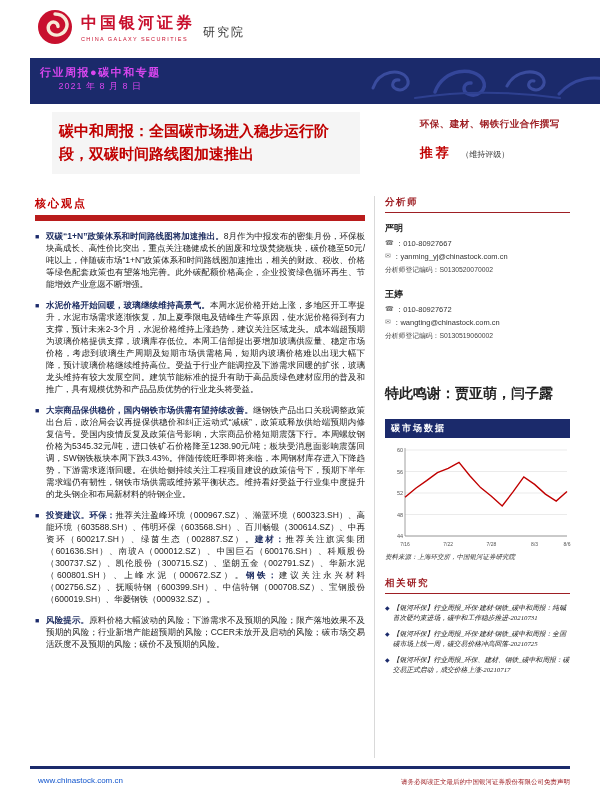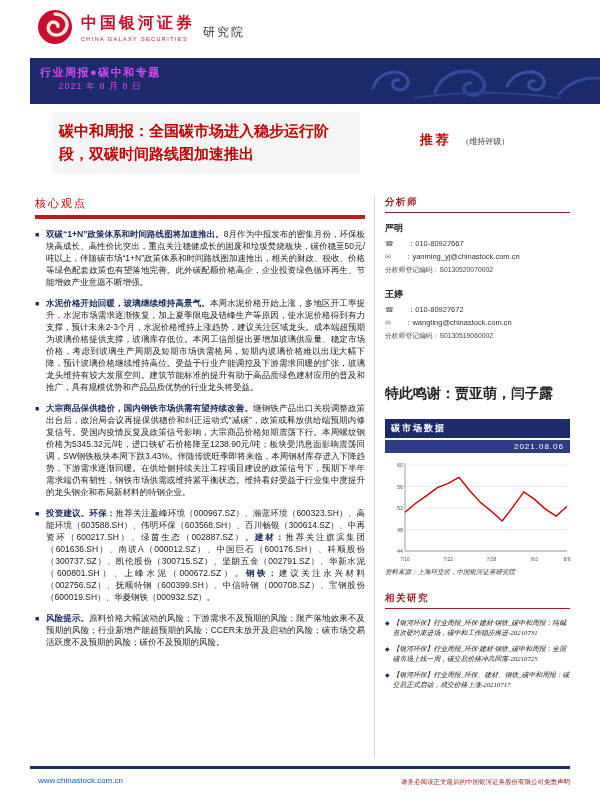--- a/index.html
+++ b/index.html
@@ -30,33 +30,33 @@
   .rating-row{margin-top:13px;}
   .rating{color:#c00000;font-weight:bold;font-size:13px;letter-spacing:3px;}
   .rating-note{color:#333;font-size:8px;margin-left:5px;}
 
   
   .columns{position:absolute;left:35px;top:196px;width:535px;height:562px;display:flex;}
   .main-col{width:330px;}
   .divider{width:1px;background:#d9d9d9;margin:0 10px 0 9px;}
   .side-col{flex:1;min-width:0;}
 
-  .core-heading{color:#c00000;font-weight:normal;font-size:11px;letter-spacing:2px;
-                padding-bottom:4px;border-bottom:4px solid #b91c1c;margin-bottom:9px;}
+  .core-heading{color:#c00000;font-weight:bold;font-size:11px;letter-spacing:2px;
+                padding-bottom:4px;border-bottom:6px solid #b91c1c;margin-bottom:9px;}
   .bullet{position:relative;padding-left:11px;font-size:8.5px;line-height:12px;
           text-align:justify;margin-bottom:9px;color:#222;}
   .marker{position:absolute;left:0;top:1px;color:#1b2a6b;font-size:7px;}
   .seg.bold{font-weight:bold;color:#1a2a5e;}
 
   
   .side-heading{color:#9e1f24;font-weight:bold;font-size:9.5px;letter-spacing:1.5px;
                 padding-bottom:3px;border-bottom:1px solid #9e1f24;margin-bottom:9px;}
   .analyst{margin-bottom:13px;}
   .analyst-name{font-size:9px;font-weight:bold;color:#222;margin-bottom:4px;}
-  .contact-row{font-size:7.5px;color:#333;margin-bottom:3px;display:flex;align-items:center;gap:12px;}
+  .contact-row{font-size:7.5px;color:#333;margin-bottom:3px;display:flex;}
   .contact-icon{color:#777;font-size:7px;margin-right:2px;}
   .reg{font-size:6.8px;color:#444;margin-top:2px;}
   .thanks{font-size:14px;font-weight:bold;color:#222;margin:44px 0 16px;}
   .md-band{background:#1b2a6b;color:#fff;font-weight:bold;font-size:9px;
            padding:3px 6px;letter-spacing:2px;}
   .md-date{background:#2c3c86;color:#fff;font-size:8px;text-align:right;
            padding:2px 6px;margin-top:2px;letter-spacing:1px;}
   #chart{margin-top:6px;display:block;}
   .chart-source{font-size:6.5px;color:#333;font-style:italic;margin-top:3px;
                 font-family:"Liberation Serif","DejaVu Serif",serif;}
@@ -100,20 +100,21 @@
       <path d="M80 34 C88 10 120 8 128 22 C133 32 122 40 113 36 C106 33 109 24 116 25" stroke="#34469a" stroke-width="3.5" fill="none" stroke-linecap="round"></path>
       <path d="M152 28 C160 12 182 10 188 20 C192 28 184 34 177 31 C171 28 174 22 179 23" stroke="#3a4c9e" stroke-width="3" fill="none" stroke-linecap="round"></path>
       <path d="M204 36 C218 20 240 16 258 24" stroke="#34469a" stroke-width="3" fill="none" stroke-linecap="round"></path>
       <path d="M60 40 C105 33 155 33 205 40" stroke="#2e4090" stroke-width="2" fill="none" stroke-linecap="round"></path>
     </svg>
   </div>
 
   <div class="title-row">
     <div class="report-title">碳中和周报：全国碳市场进入稳步运行阶段，双碳时间路线图加速推出</div>
     <div class="title-side">
+      <div class="coop">环保、建材、钢铁行业合作撰写</div>
       <div class="rating-row">
         <span class="rating">推荐</span>
         <span class="rating-note">（维持评级）</span>
       </div>
     </div>
   </div>
 
   <div class="columns">
     <div class="main-col">
       <div class="core-heading">核心观点</div>
@@ -149,21 +150,20 @@
             </div>
             <div class="contact-row">
               <span class="contact-icon">✉</span>
               <span>：wangting@chinastock.com.cn</span>
             </div>
             <div class="reg">分析师登记编码：S0130519060002</div>
           </div>
         </div>
       <div class="thanks">特此鸣谢：贾亚萌，闫子露</div>
       <div class="md-band">碳市场数据</div>
-      <div class="md-date">2021.08.06</div>
       <svg id="chart" viewBox="0 0 186 106" width="186" height="106">
           <line x1="20" y1="92" x2="182" y2="92" stroke="#dddddd" stroke-width="0.6"></line>
           <text x="18" y="94" font-size="5.5" text-anchor="end" fill="#555">44</text>
           <line x1="20" y1="70.5" x2="182" y2="70.5" stroke="#dddddd" stroke-width="0.6"></line>
           <text x="18" y="72.5" font-size="5.5" text-anchor="end" fill="#555">48</text>
           <line x1="20" y1="49" x2="182" y2="49" stroke="#dddddd" stroke-width="0.6"></line>
           <text x="18" y="51" font-size="5.5" text-anchor="end" fill="#555">52</text>
           <line x1="20" y1="27.5" x2="182" y2="27.5" stroke="#dddddd" stroke-width="0.6"></line>
           <text x="18" y="29.5" font-size="5.5" text-anchor="end" fill="#555">56</text>
           <line x1="20" y1="6" x2="182" y2="6" stroke="#dddddd" stroke-width="0.6"></line>

